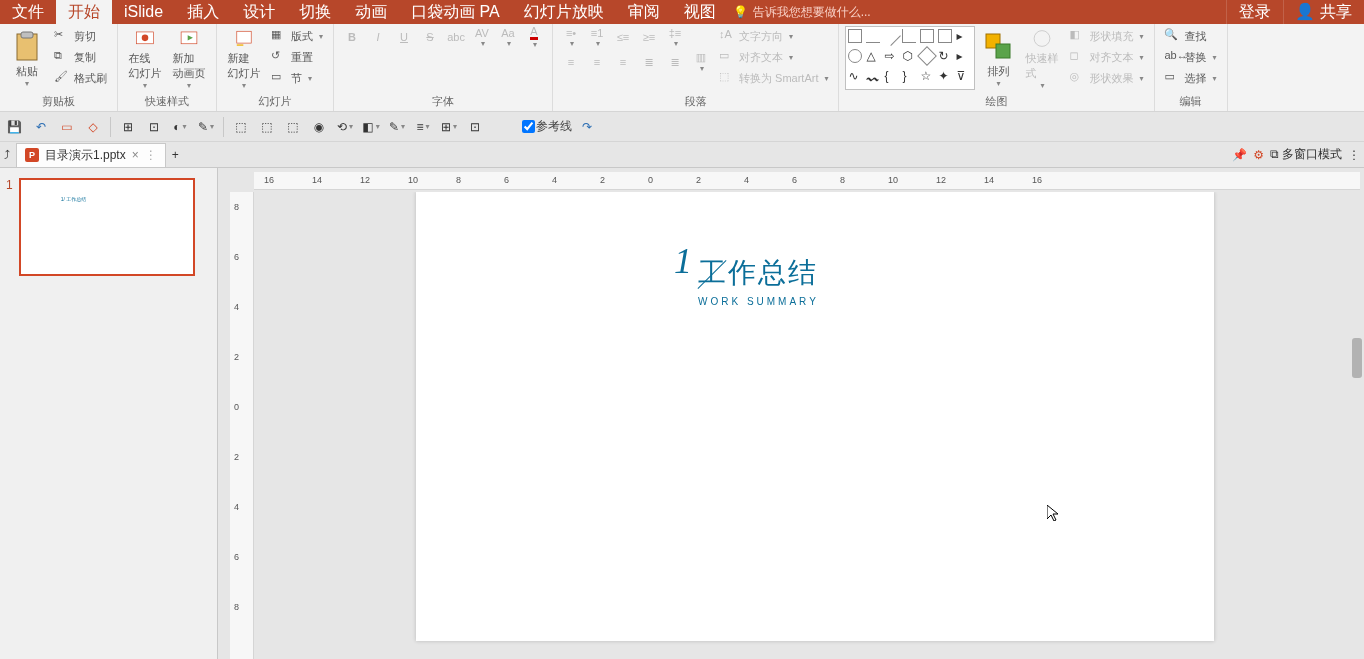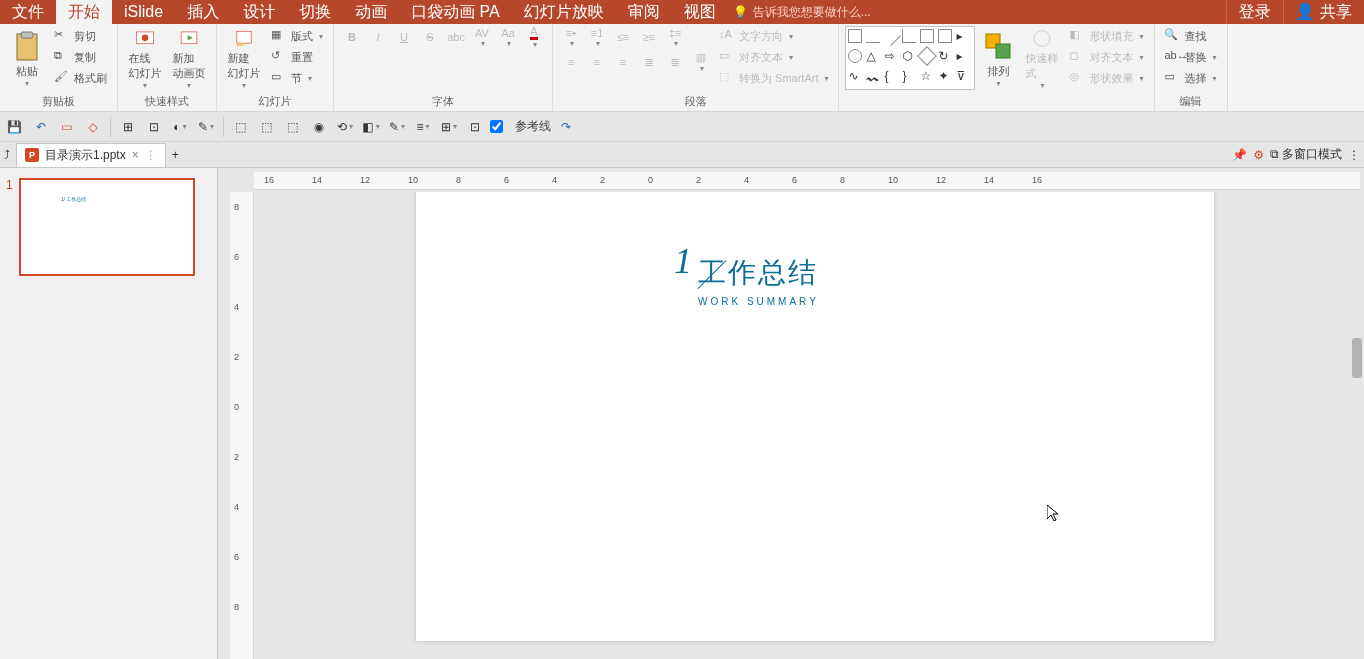--- a/index.html
+++ b/index.html
@@ -31,21 +31,21 @@
 .font-box { width: 78px; }
 .size-box { width: 38px; }
 
 .shape-gallery { display: grid; grid-template-columns: repeat(7, 16px); grid-template-rows: repeat(3, 18px); gap: 2px; border: 1px solid #c0c0c0; background: #fff; padding: 2px; }
 .shape-gallery .sh { width: 14px; height: 14px; border: 1px solid #888; }
 
 
 .qat { background: #e6e6e6; height: 30px; display: flex; align-items: center; padding: 0 4px; gap: 4px; border-bottom: 1px solid #d5d5d5; position: relative; }
 .qat .qbtn { width: 22px; height: 22px; display: flex; align-items: center; justify-content: center; cursor: pointer; }
 .qat .sep { width: 1px; height: 20px; background: #c8c8c8; margin: 0 2px; }
-.qat label { font-size: 12px; color: #444; display: flex; align-items: center; gap: 12px; }
+.qat label { font-size: 12px; color: #444; display: flex; align-items: center; gap: 1px; margin-left: 32px; }
 
 
 .doctabs { background: #e6e6e6; height: 26px; display: flex; align-items: center; border-bottom: 1px solid #c8c8c8; padding: 0 4px; gap: 6px; }
 .doctab { background: #fdfdfd; border: 1px solid #c8c8c8; border-bottom: none; padding: 3px 8px; display: flex; align-items: center; gap: 6px; font-size: 12px; }
 .doctab .pp { width: 14px; height: 14px; background: #d24726; border-radius: 2px; display:flex;align-items:center;justify-content:center;color:#fff;font-size:9px;font-weight:bold; }
 .doctab .close { color: #888; cursor: pointer; }
 .doctabs .right { margin-left: auto; display: flex; gap: 6px; align-items: center; font-size: 12px; }
 
 
 .workspace { display: flex; height: calc(659px - 24px - 88px - 30px - 26px); }
@@ -329,20 +329,21 @@
         <div class="btn small disabled dd">
             <span class="icon">◻</span>
             <span>对齐文本</span>
           </div>
         <div class="btn small disabled dd">
             <span class="icon">◎</span>
             <span>形状效果</span>
           </div>
       </div>
     </div>
+    <div class="group-label">绘图</div>
   </div>
 
   <div class="group">
     <div class="group-content">
       <div class="col">
         <div class="btn small">
             <span class="icon">🔍</span>
             <span>查找</span>
           </div>
         <div class="btn small dd">

